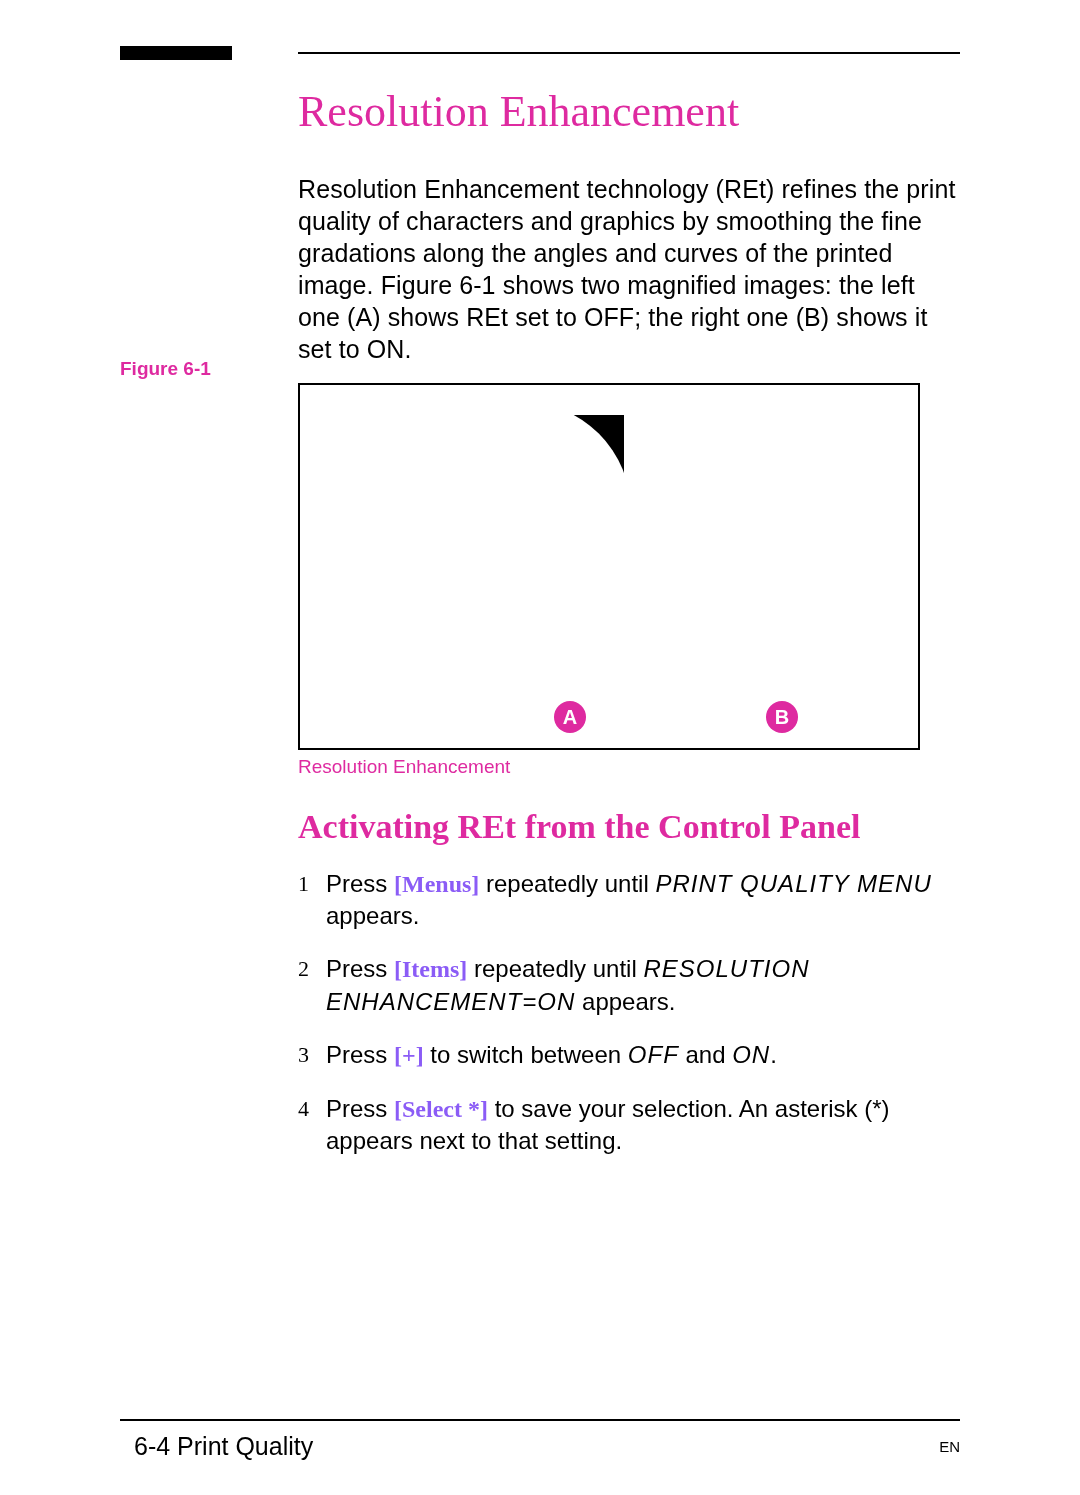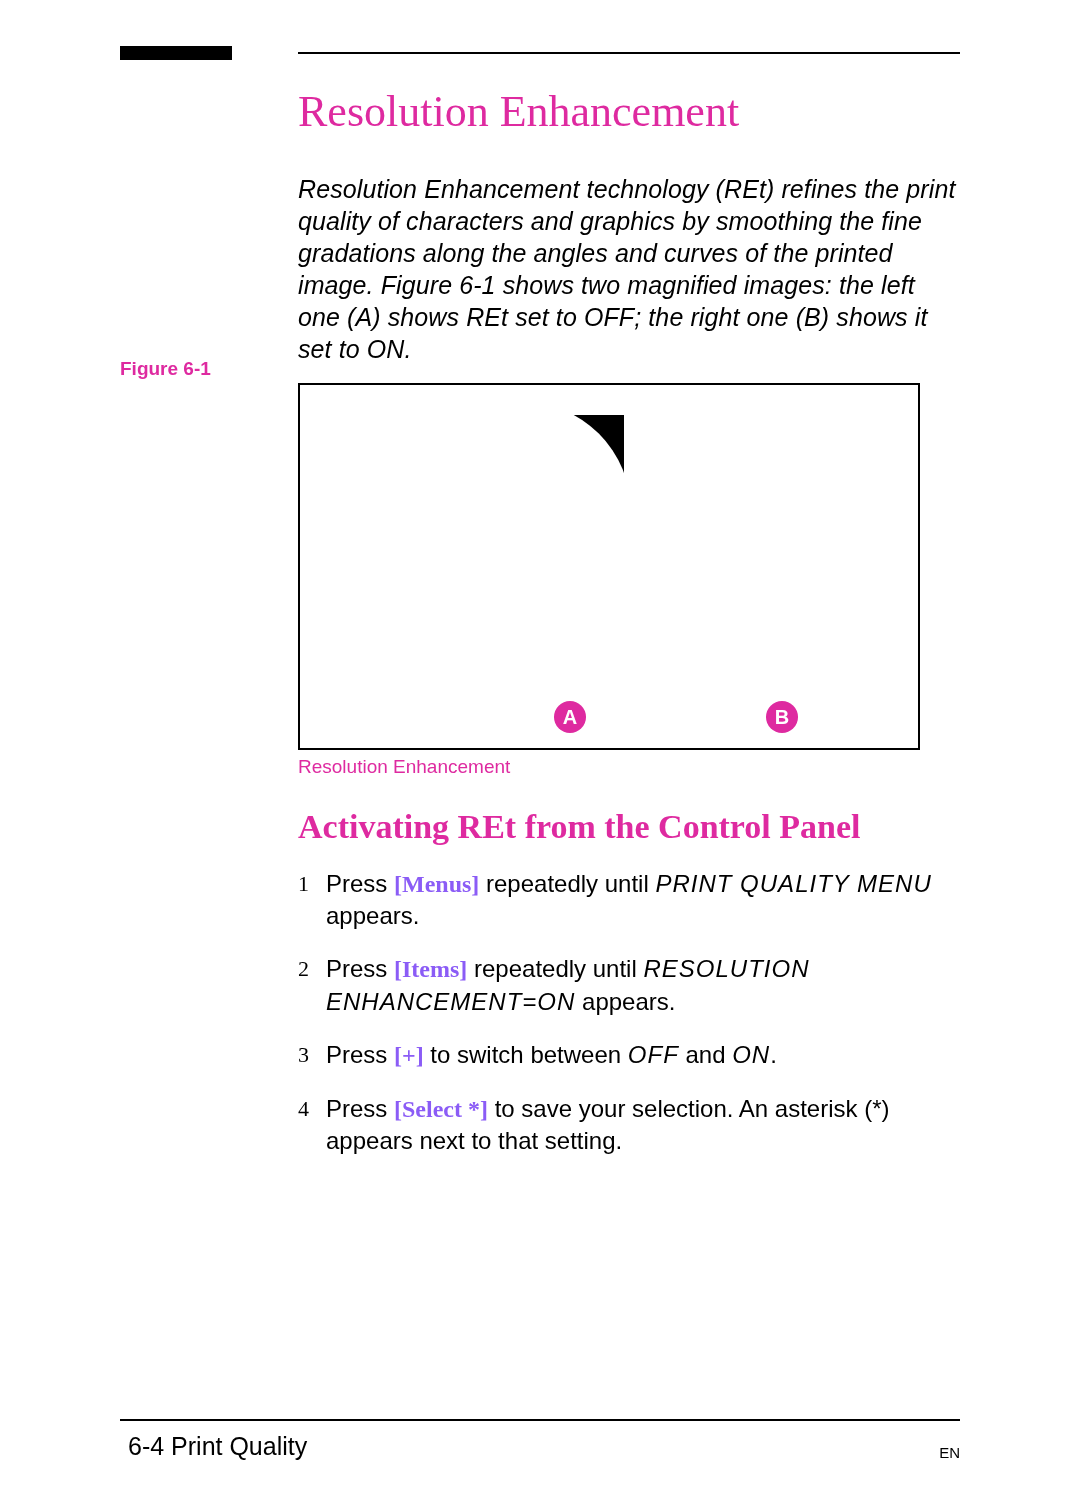--- a/index.html
+++ b/index.html
@@ -42,21 +42,20 @@
     font-size: 44px;
     font-weight: 400;
     color: #de2aa0;
     margin-bottom: 36px;
   }
   .body-text {
     font-size: 25px;
     line-height: 1.28;
     letter-spacing: 0.1px;
     margin-bottom: 18px;
-    font-style: italic;
   }
   .figure-label {
     position: absolute;
     left: 120px;
     top: 358px;
     color: #de2aa0;
     font-weight: bold;
     font-size: 19px;
   }
   .figure-box {
@@ -159,26 +158,26 @@
   .footer-rule {
     position: absolute;
     left: 120px;
     right: 120px;
     bottom: 74px;
     height: 2px;
     background: #000;
   }
   .footer {
     position: absolute;
-    left: 128px;
+    left: 134px;
     right: 120px;
     bottom: 34px;
     display: flex;
     justify-content: space-between;
-    align-items: flex-end;
+    align-items: center;
     font-size: 25px;
   }
   .footer .pg { font-size: 25px; }
   .footer .en { font-size: 15px; }
 </style>
 </head>
 <body>
 
 <div class="page">
   <div class="rule-thick"></div>

